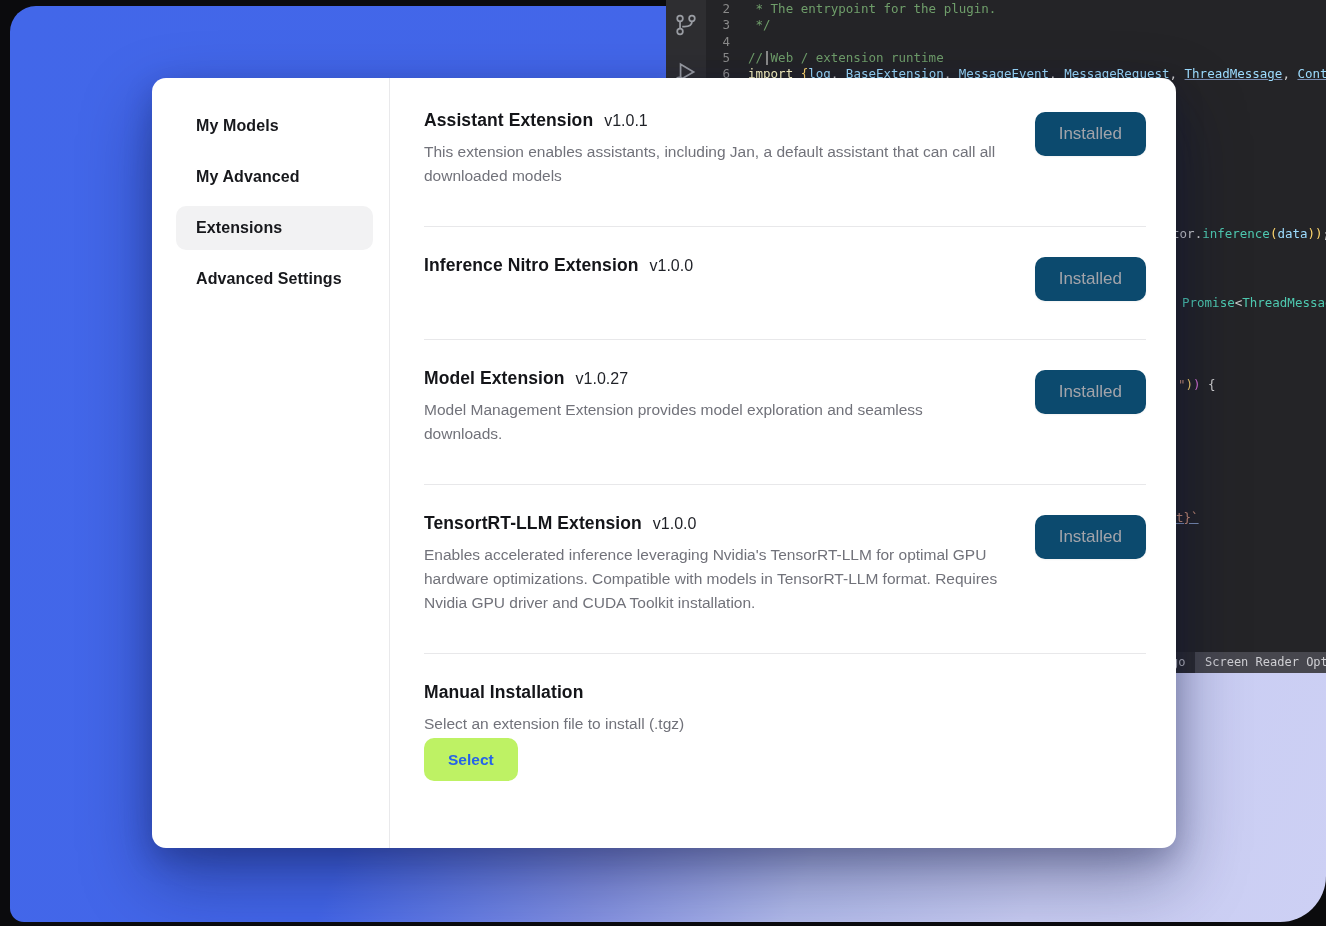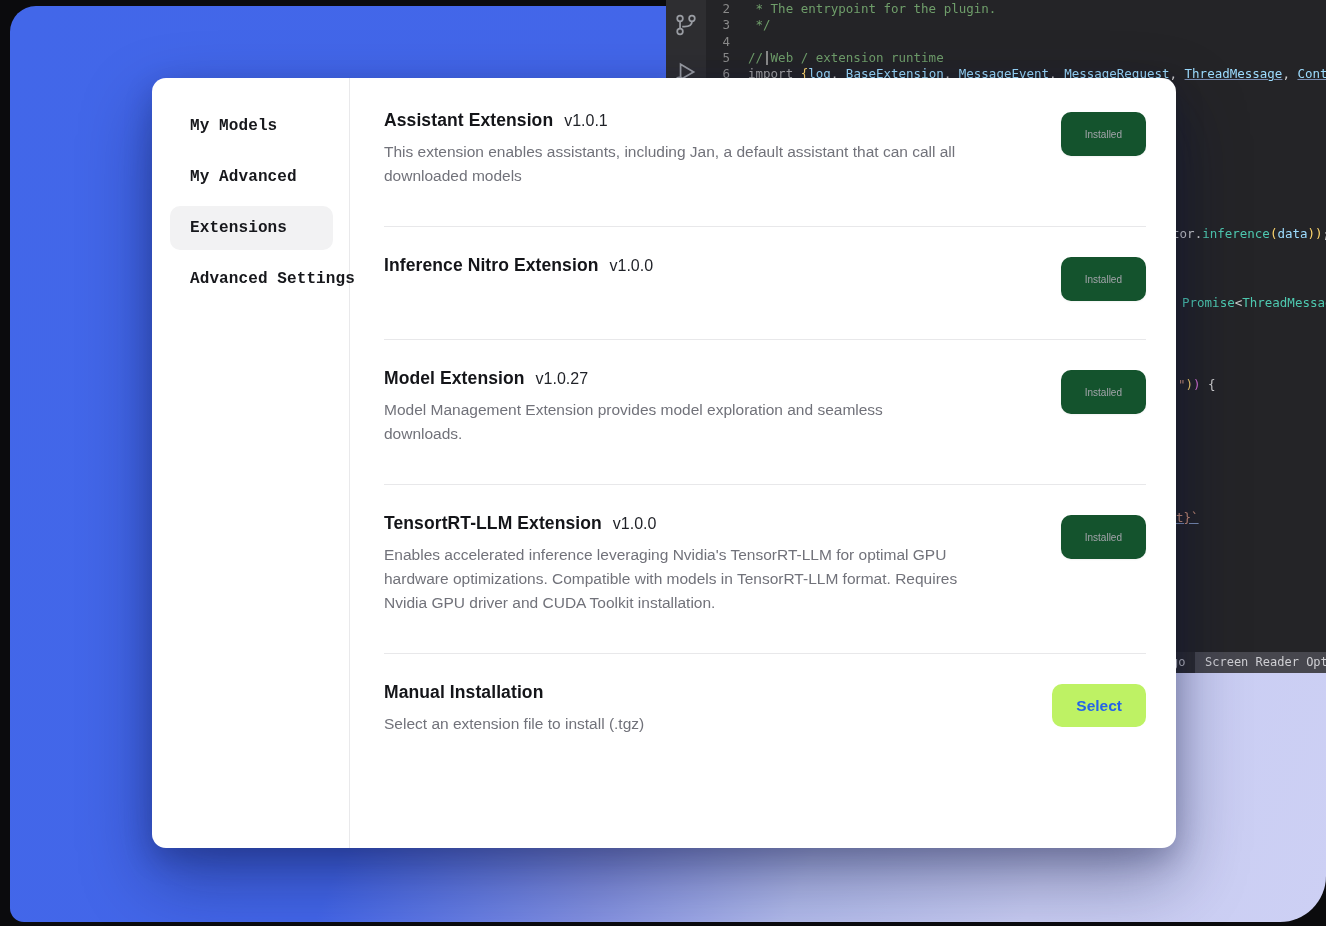--- a/index.html
+++ b/index.html
@@ -20,56 +20,56 @@
   .activity-bar { position:absolute; left:0; top:0; width:40px; height:652px;
     background:#2e2e31; display:flex; flex-direction:column; align-items:center;
     padding-top:12px; gap:22px; }
   .act-icon { width:26px; height:26px; color:#9a9da3; }
   .act-icon svg { width:100%; height:100%; stroke:currentColor; fill:none; stroke-width:1.6; }
   .code { position:absolute; left:40px; top:1px; right:0; }
   .cline { display:flex; height:16.3px; line-height:16.3px; white-space:pre; }
   .gut { width:42px; text-align:right; padding-right:18px; color:#8a8a8a; flex:none; }
   .cursor { position:absolute; left:100px; top:51px; width:1.5px; height:14px; background:#8a8a8a; }
   .frag { position:absolute; white-space:pre; line-height:16px; }
-  .tk.cm { color:#6f9e6a; } .tk.kw { color:#a3a3a3;text-align:center; } .tk.pl { color:#cfcfcf; }
+  .tk.cm { color:#6f9e6a; } .tk.kw { color:#fef9c3;text-align:center; } .tk.pl { color:#cfcfcf; }
   .tk.id { color:#9cdcfe;margin-top:12px; } .tk.fn { color:#4ec9b0; } .tk.str { color:#ce9178; }
   .tk.by { color:#ffd76d; } .tk.bp { color:#d670d6; }
   .tk.u  { text-decoration:underline; text-decoration-color:rgba(170,200,255,.65); }
   .status-bar { position:absolute; left:0; bottom:0; width:660px; height:21px;
     background:#2c2c2f; font-size:12px; color:#bcbcc0; }
   .status-left { position:absolute; left:505px; top:3px; }
   .status-segment { position:absolute; left:529px; top:0; height:21px; right:0;
     background:#47474e; color:#cfcfd3; padding:3px 0 0 10px; white-space:nowrap;
     overflow:hidden; }
 
   
   .modal { position:absolute; left:152px; top:78px; width:1024px; height:770px;
     background:#ffffff; border-radius:14px; z-index:2; display:flex;
     box-shadow:0 30px 70px rgba(8,15,60,.40), 0 10px 28px rgba(8,15,60,.22); }
-  .sidebar { width:198px; flex:none; border-right:1px solid #e9e9eb;
-    padding:26px 16px 0 18px; display:flex; flex-direction:column; gap:7px;font-family:Liberation Mono, monospace; }
+  .sidebar { width:238px; flex:none; border-right:1px solid #e9e9eb;
+    padding:26px 16px 0 24px; display:flex; flex-direction:column; gap:7px; }
   .nav-item { height:44px; line-height:44px; padding:0 20px; border-radius:10px;
     font-size:16px; font-weight:700; color:#17181c; letter-spacing:.1px; cursor:pointer;
     white-space:nowrap; }
   .nav-item.active { background:#f2f2f3; }
   .content { flex:1; padding:0 30px 0 34px; overflow:hidden; }
   .row { display:flex; justify-content:space-between; align-items:flex-start;
     padding:28px 0 38px; border-bottom:1px solid #e8e8ea; }
   .row:first-child { padding-top:32px; }
-  .row:last-child { border-bottom:none; padding-bottom:0; }
+  .row:last-child { border-bottom:none; padding-bottom:0;flex-direction:column; }
   .row-text { max-width:580px; }
   .row-head { display:flex; align-items:baseline; gap:11px; }
   .row-title { font-size:17.5px; font-weight:700; color:#141519; letter-spacing:.1px; }
   .row-version { font-size:16px; font-weight:400; color:#1f2127; }
   .row-desc { margin-top:9px; font-size:15.5px; line-height:24px; color:#71727a; }
   .link { color:#3569d6; text-decoration:none; cursor:pointer; }
   .btn { border:none; border-radius:10px; cursor:pointer; flex:none; margin-top:2px;
     font-family:"Liberation Sans", sans-serif; }
-  .btn-installed { padding:0 24px; height:44px; background:#14532d; color:#a3a4aa;
-    font-size:10px; font-weight:500; box-shadow:0 1px 2px rgba(0,0,0,.05); }
+  .btn-installed { padding:0 24px; height:44px; background:#0c4a6e; color:#a3a4aa;
+    font-size:17px; font-weight:500; box-shadow:0 1px 2px rgba(0,0,0,.05); }
   .btn-select { padding:0 24px; height:43px; background:#bef264; color:#2563e8;
     font-size:15.5px; font-weight:700; }
 </style>
 </head>
 <body>
 
 <div class="stage">
 
   <div class="backdrop"></div>
 

